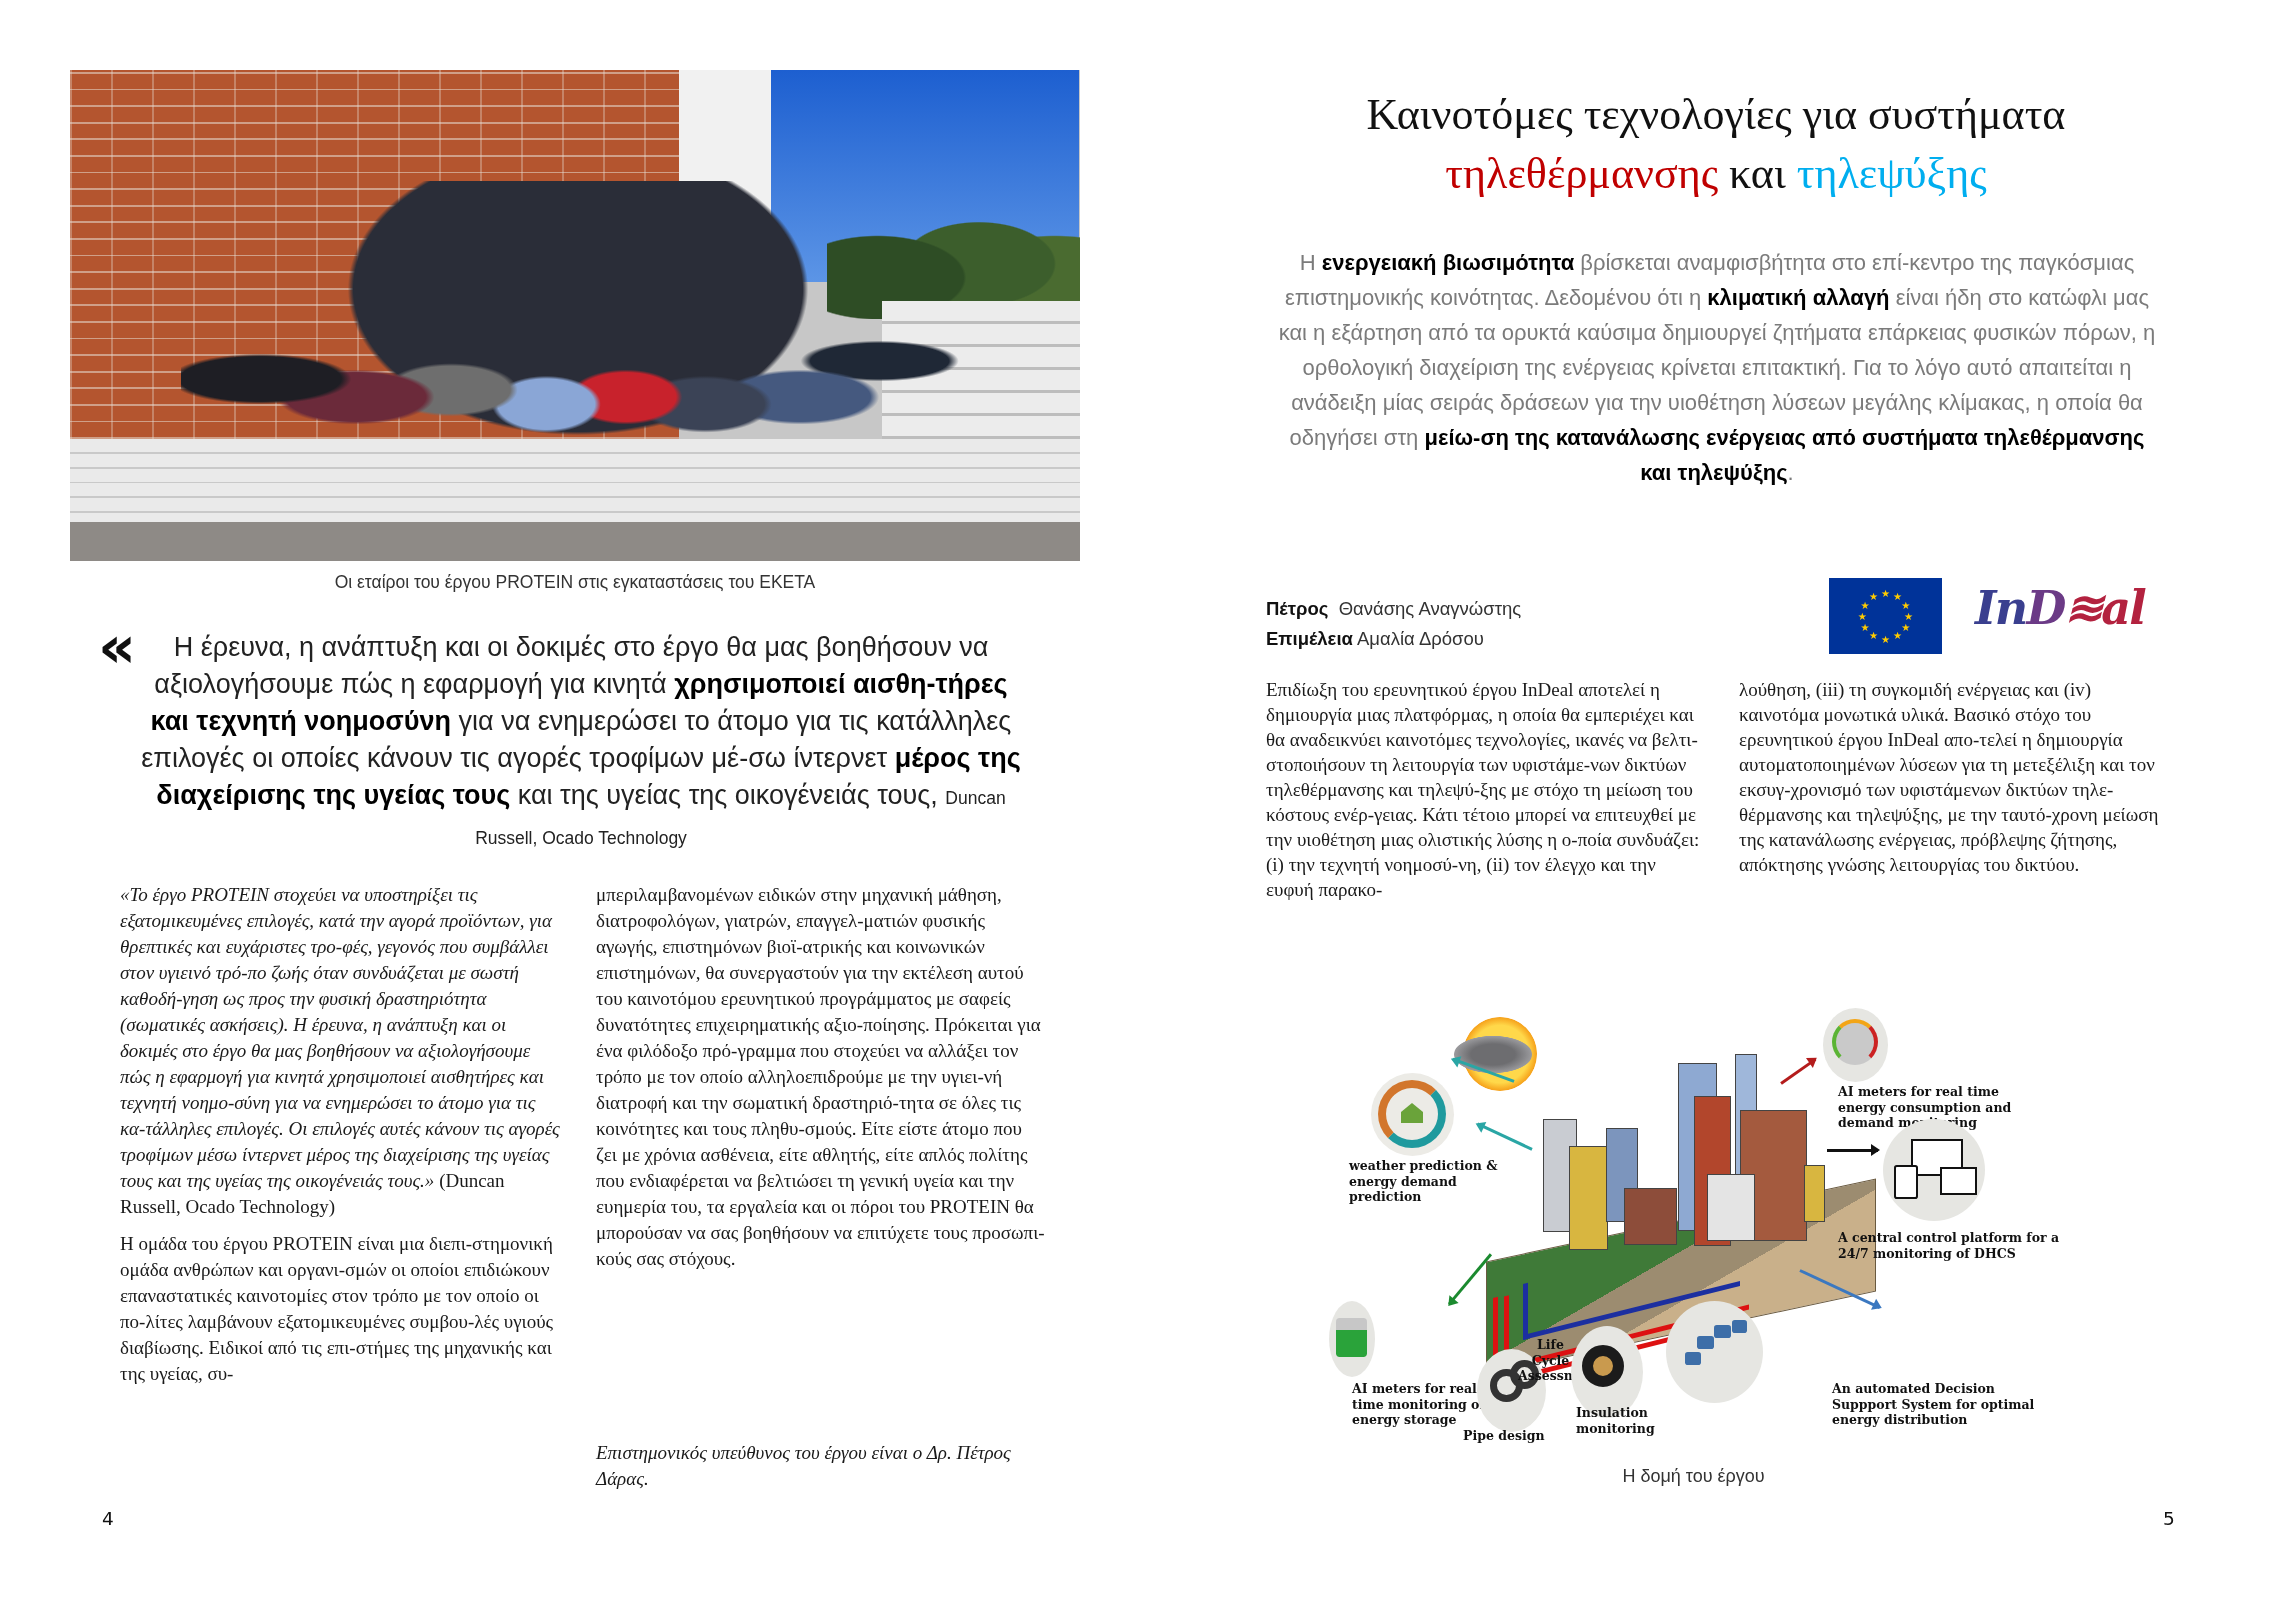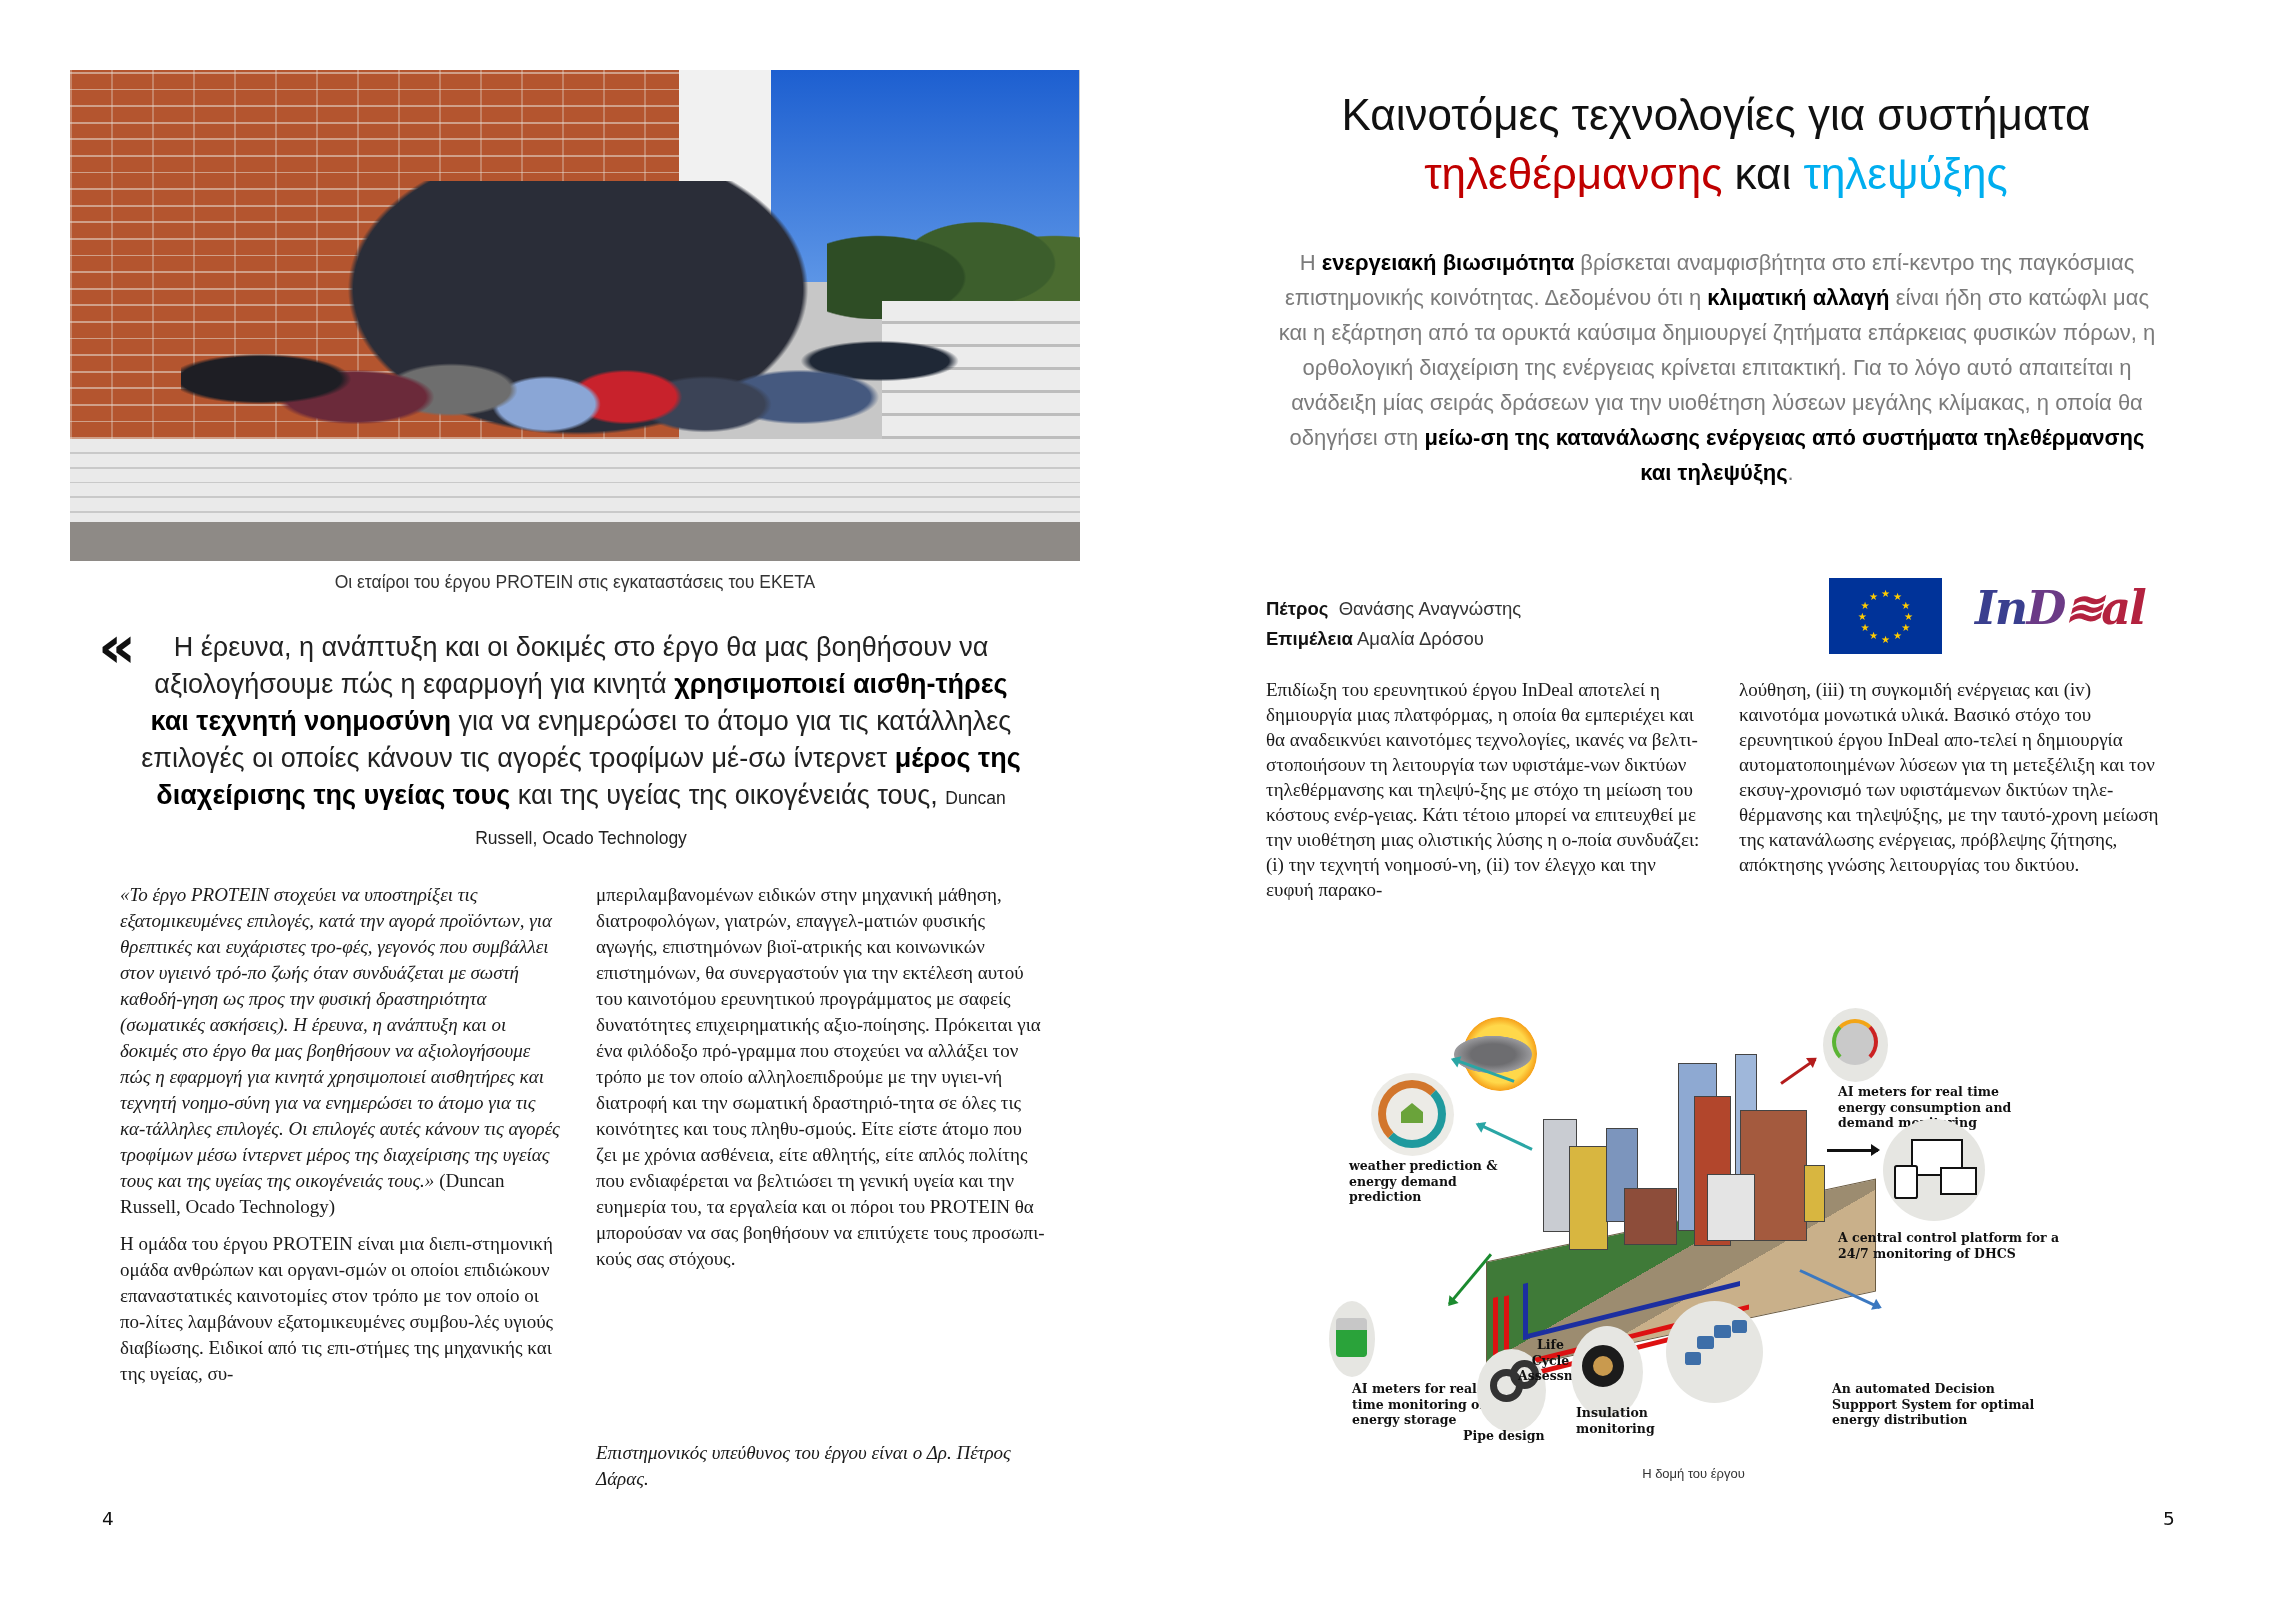--- a/index.html
+++ b/index.html
@@ -50,21 +50,21 @@
   .col .it { font-style:italic; }
   #col-l1 { left:120px; top:882px; width:443px; }
   #col-l2 { left:596px; top:882px; width:449px; }
   #sign { left:596px; top:1440px; width:449px; font-style:italic; }
 
   .pagenum { font-family:"DejaVu Sans", sans-serif; font-size:18.5px; color:#111; }
   #pn-left { left:102px; top:1508px; }
   #pn-right { left:2163px; top:1508px; }
 
   
-  .title { left:1227px; top:85px; width:978px; text-align:center; font-family:Liberation Sans, sans-serif; font-size:44px; line-height:59px; color:#111; }
+  .title { left:1227px; top:85px; width:978px; text-align:center; font-family:Liberation Serif, serif; font-size:44px; line-height:59px; color:#111; }
   .title .red { color:#c00000; }
   .title .blue { color:#00aeef; }
   .lead { left:1274px; top:245px; width:886px; text-align:center; font-family:"Liberation Sans", sans-serif; font-size:22px; line-height:35px; color:#7b7b7b; }
   .credits { left:1266px; top:594px; font-family:"Liberation Sans", sans-serif; font-size:18.5px; line-height:30px; color:#333; }
   .credits b { color:#111; }
 
   #eu-flag { left:1829px; top:578px; width:113px; height:76px; background:#003399; }
   #eu-flag svg { width:113px; height:76px; }
   #indeal-logo { left:1975px; top:581px; font-family:"DejaVu Serif", serif; font-style:italic; font-weight:bold; font-size:46px; letter-spacing:-1.8px; }
   #indeal-logo .p1 { color:#3a3f8f; }
@@ -79,21 +79,21 @@
   .bubble { position:absolute; border-radius:50%; background:#e6e6e2; }
   .dlabel { position:absolute; font-family:"DejaVu Serif", serif; font-weight:bold; font-size:12.5px; line-height:15.7px; color:#111; }
   .city-base { position:absolute; left:157px; top:212px; width:388px; height:111px;
     background:linear-gradient(160deg,#3f7a38 0 40%,#9c8c70 40% 60%,#c9b08a 60%);
     transform:skewY(-12deg); border:0.9px solid #6a5a40; }
   .bldg { position:absolute; border:0.9px solid #444; }
   .pipe { position:absolute; border-style:solid; border-width:0 0 5.5px 5.5px; }
   .arrow { position:absolute; height:2.8px; transform-origin:left center; }
   .arrow::after { content:""; position:absolute; right:-1.8px; top:-4.6px; border-left:9.2px solid currentColor; border-top:6px solid transparent; border-bottom:6px solid transparent; }
 
-  .caption-right { left:1329px; top:1466px; width:729px; text-align:center; font-family:"Liberation Sans", sans-serif; font-size:13px; color:#333; }
+  .caption-right { left:1329px; top:1466px; width:729px; text-align:center; font-family:"Liberation Sans", sans-serif; font-size:18px; color:#333; }
 </style>
 </head>
 <body>
 
 <div id="photo" class="abs">
   <div class="wall"></div>
   <div class="white-bldg"></div>
   <div class="sky"></div>
   <div class="trees"></div>
   <div class="stairs-r"></div>

